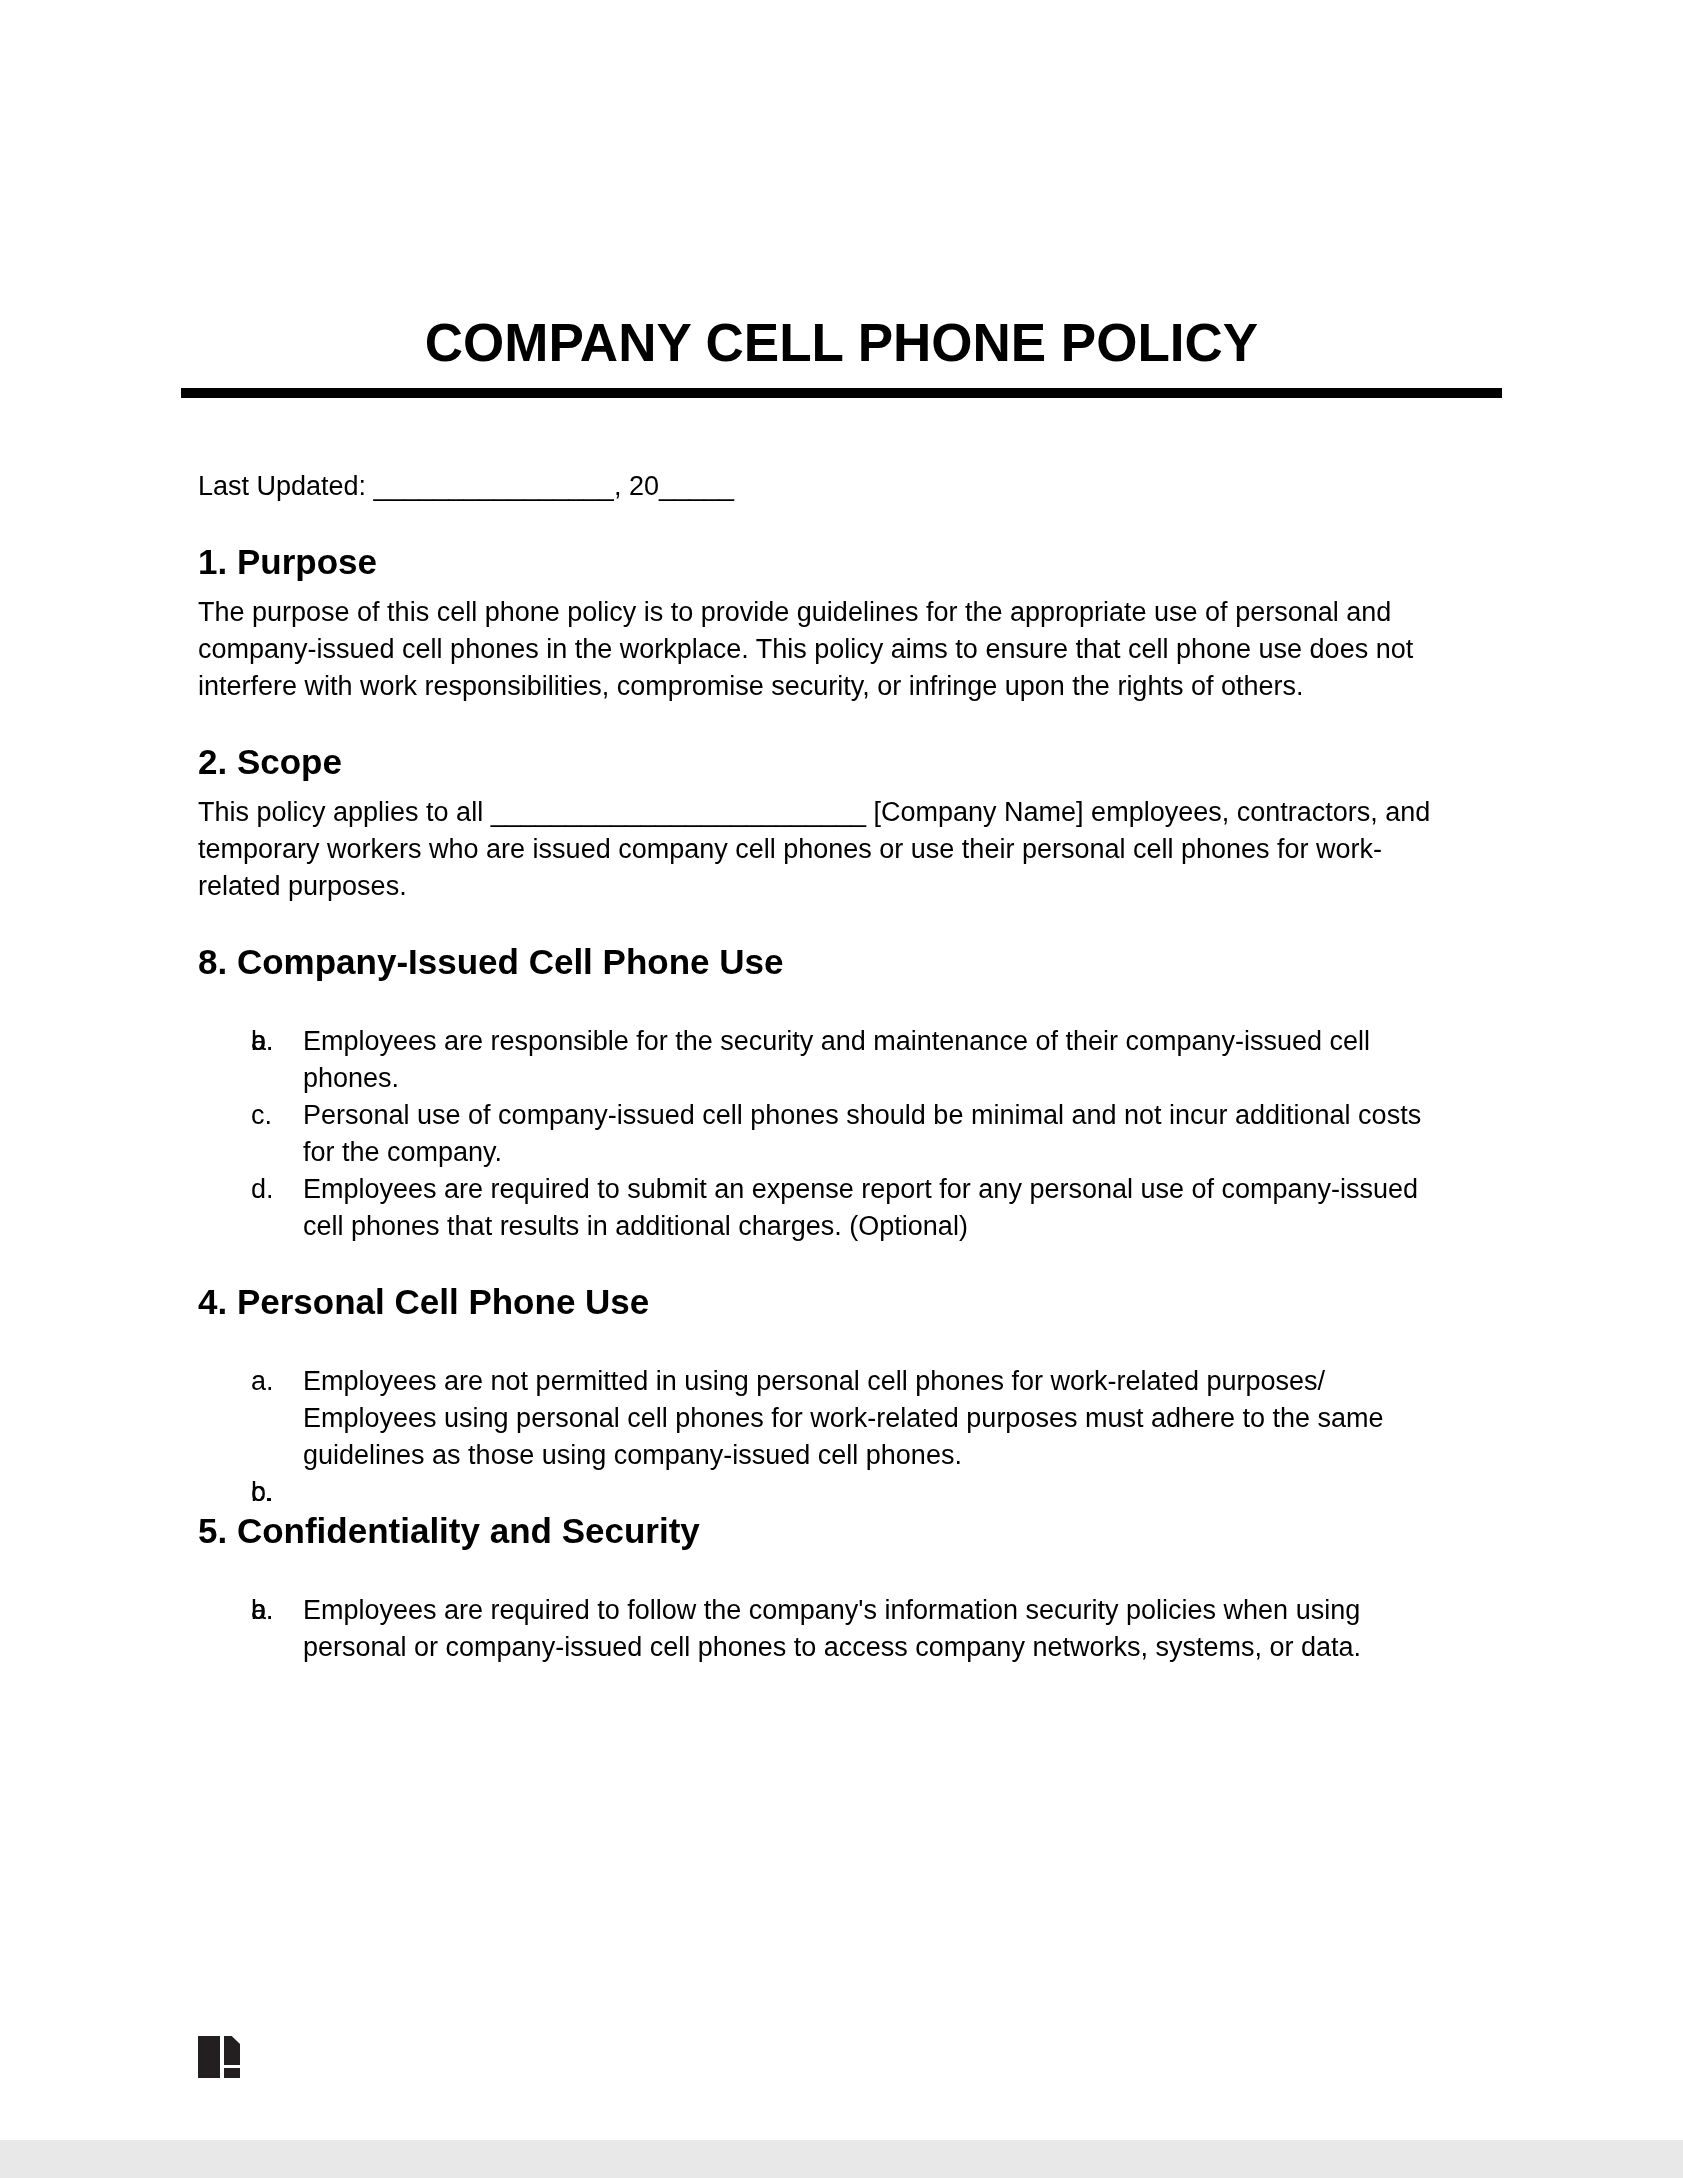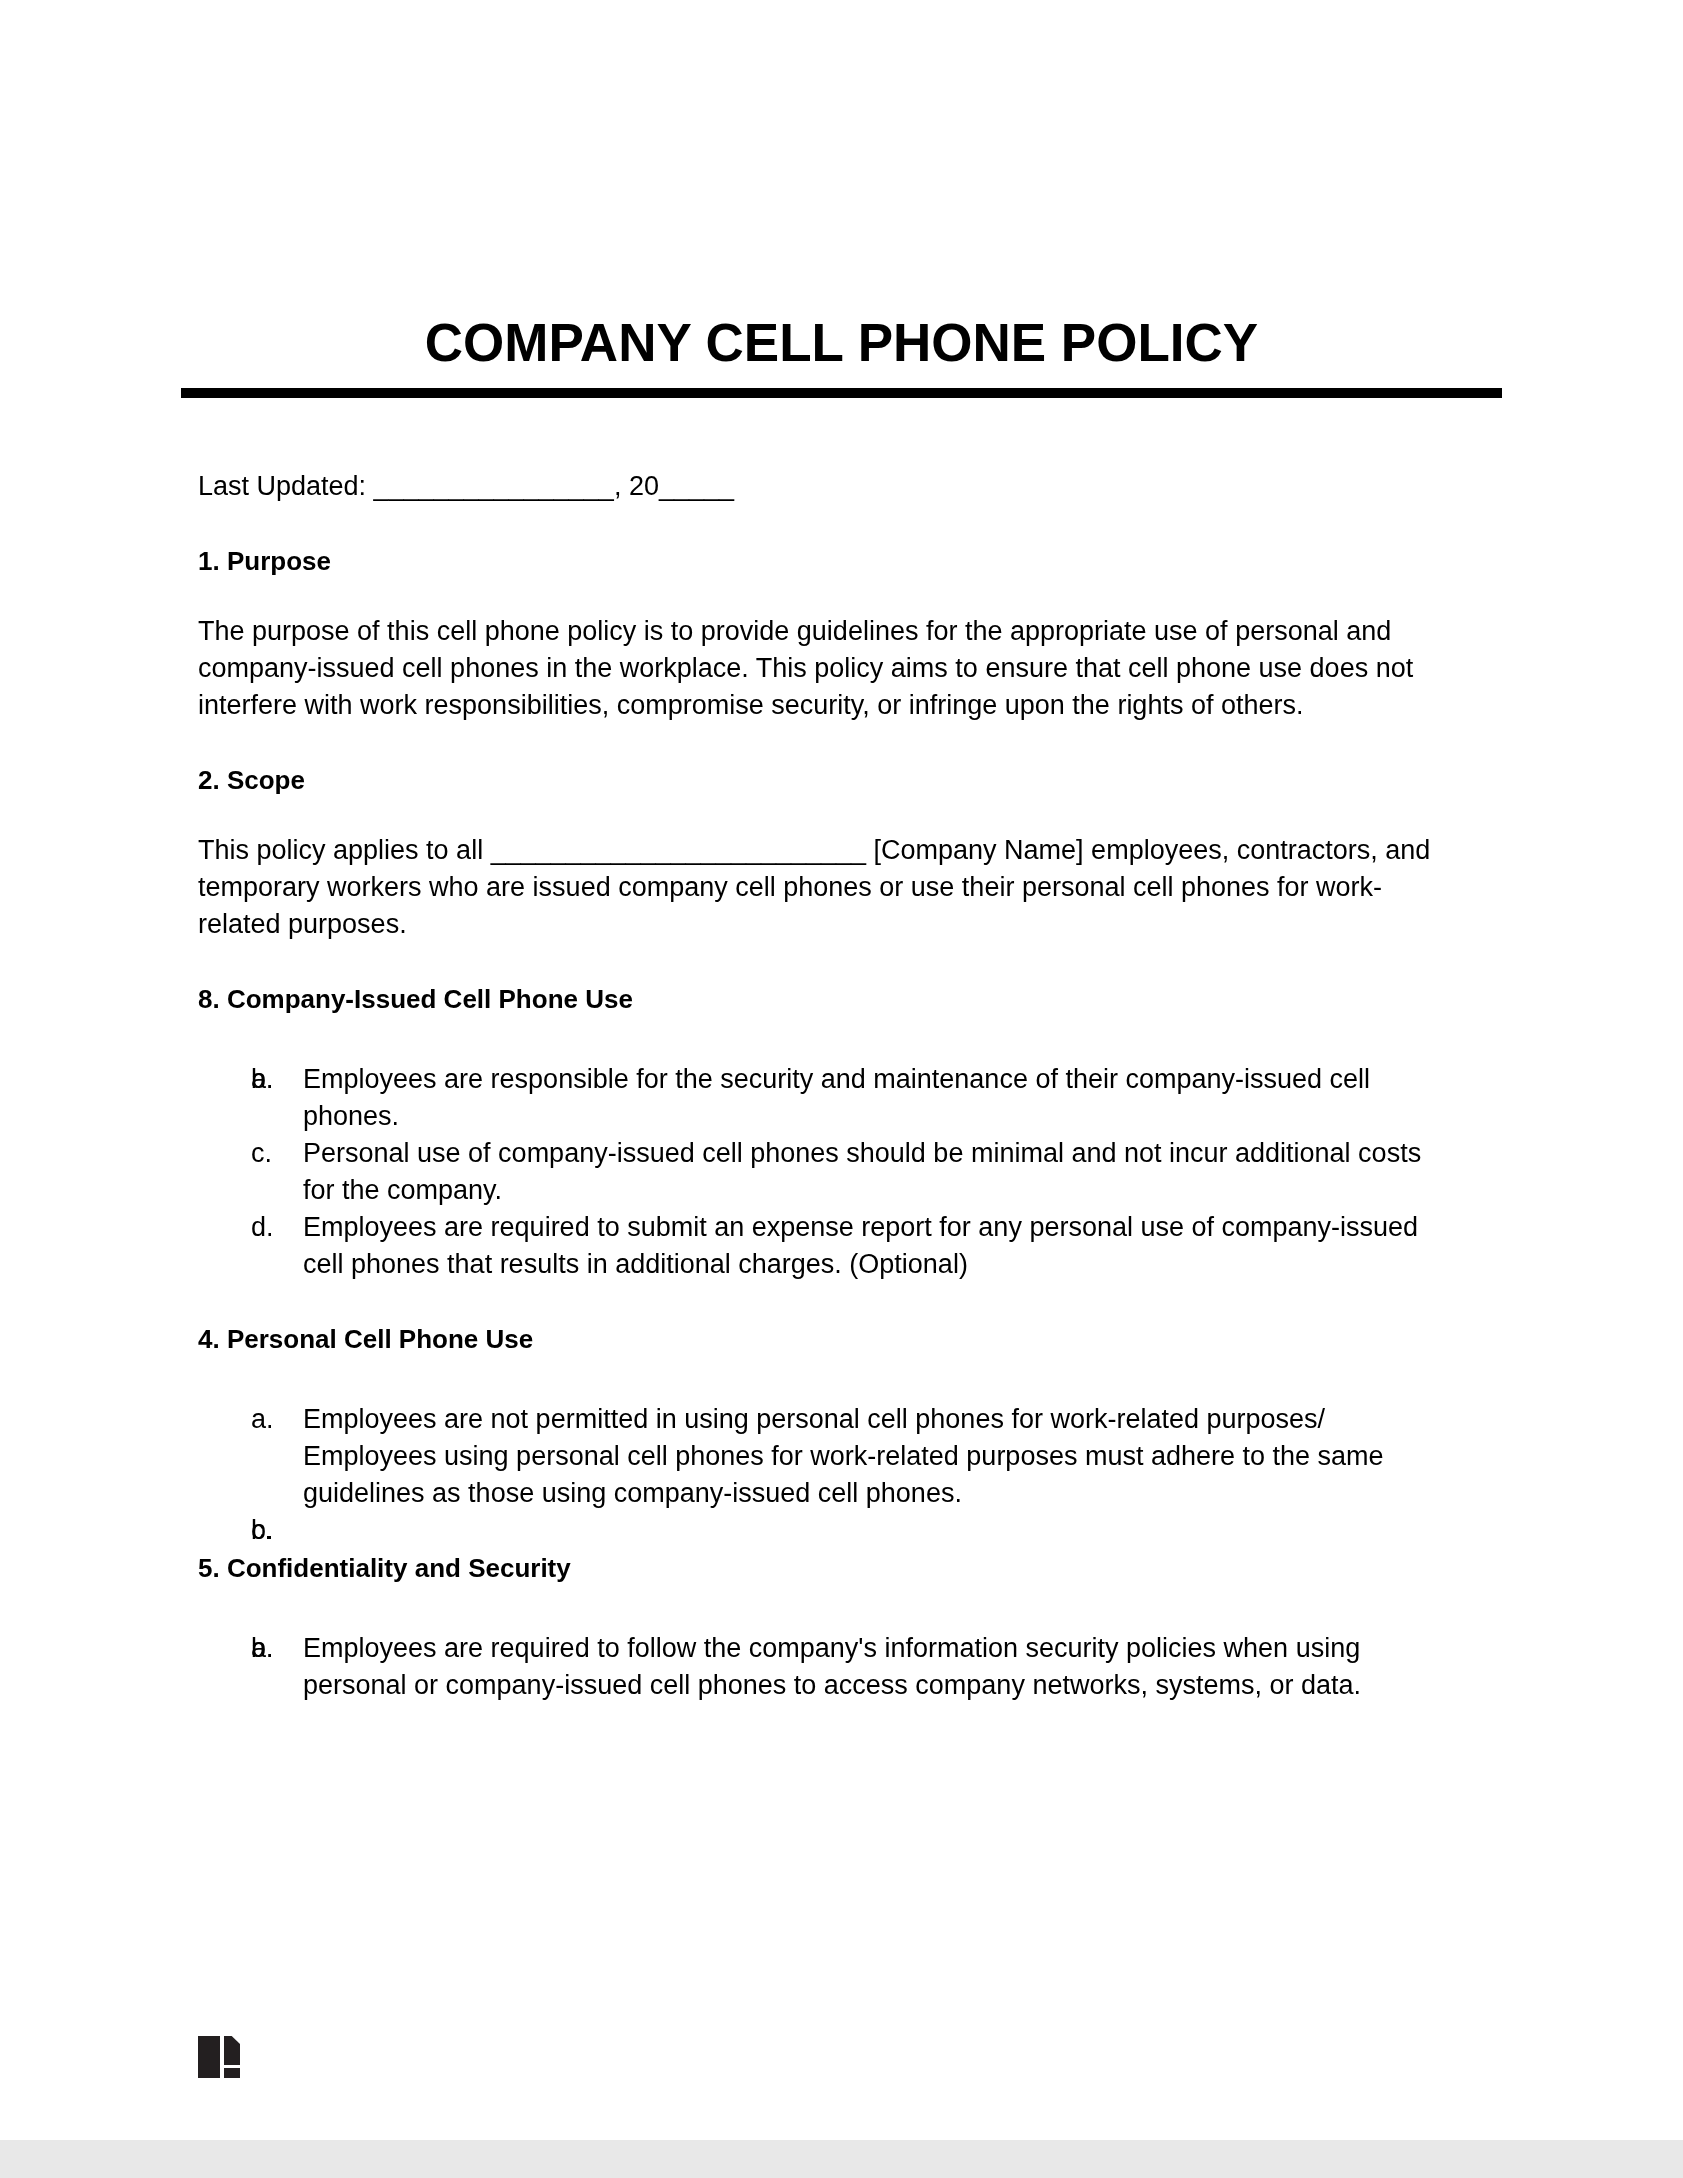--- a/index.html
+++ b/index.html
@@ -23,26 +23,26 @@
     white-space:nowrap;
   }
   .rule{margin-top:19px;height:10px;background:#000000;}
   main{
     margin:70px 238px 0 198px;
     font-size:27px;
     line-height:37px;
   }
   .meta p{margin:0;}
   h2{
-    font-size:26px;
+    font-size:35px;
     line-height:37px;
     font-weight:700;
     margin:38px 0 0 0;
   }
-  p.body{margin:33px 0 0 0;}
+  p.body{margin:14px 0 0 0;}
   ol.policy-list{
     list-style:none;
     margin:43px 0 0 0;
     padding:0 0 0 105px;
   }
   ol.policy-list li{position:relative;margin:0;}
   .marker{position:absolute;left:-52px;top:0;}
   
   .logo{
     position:absolute;

